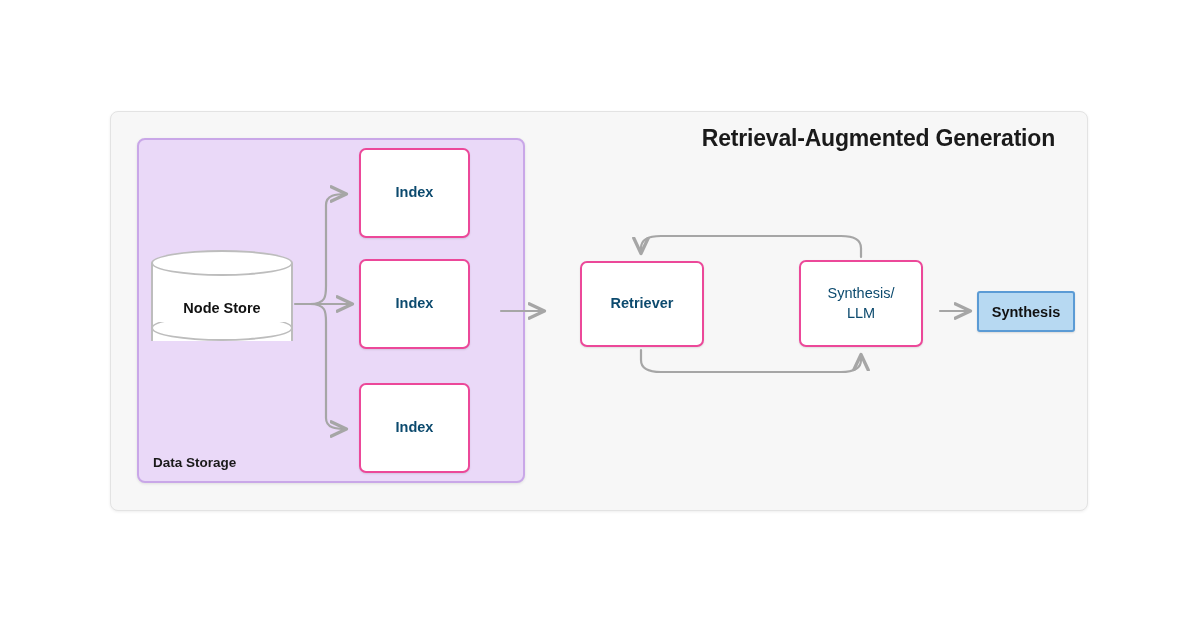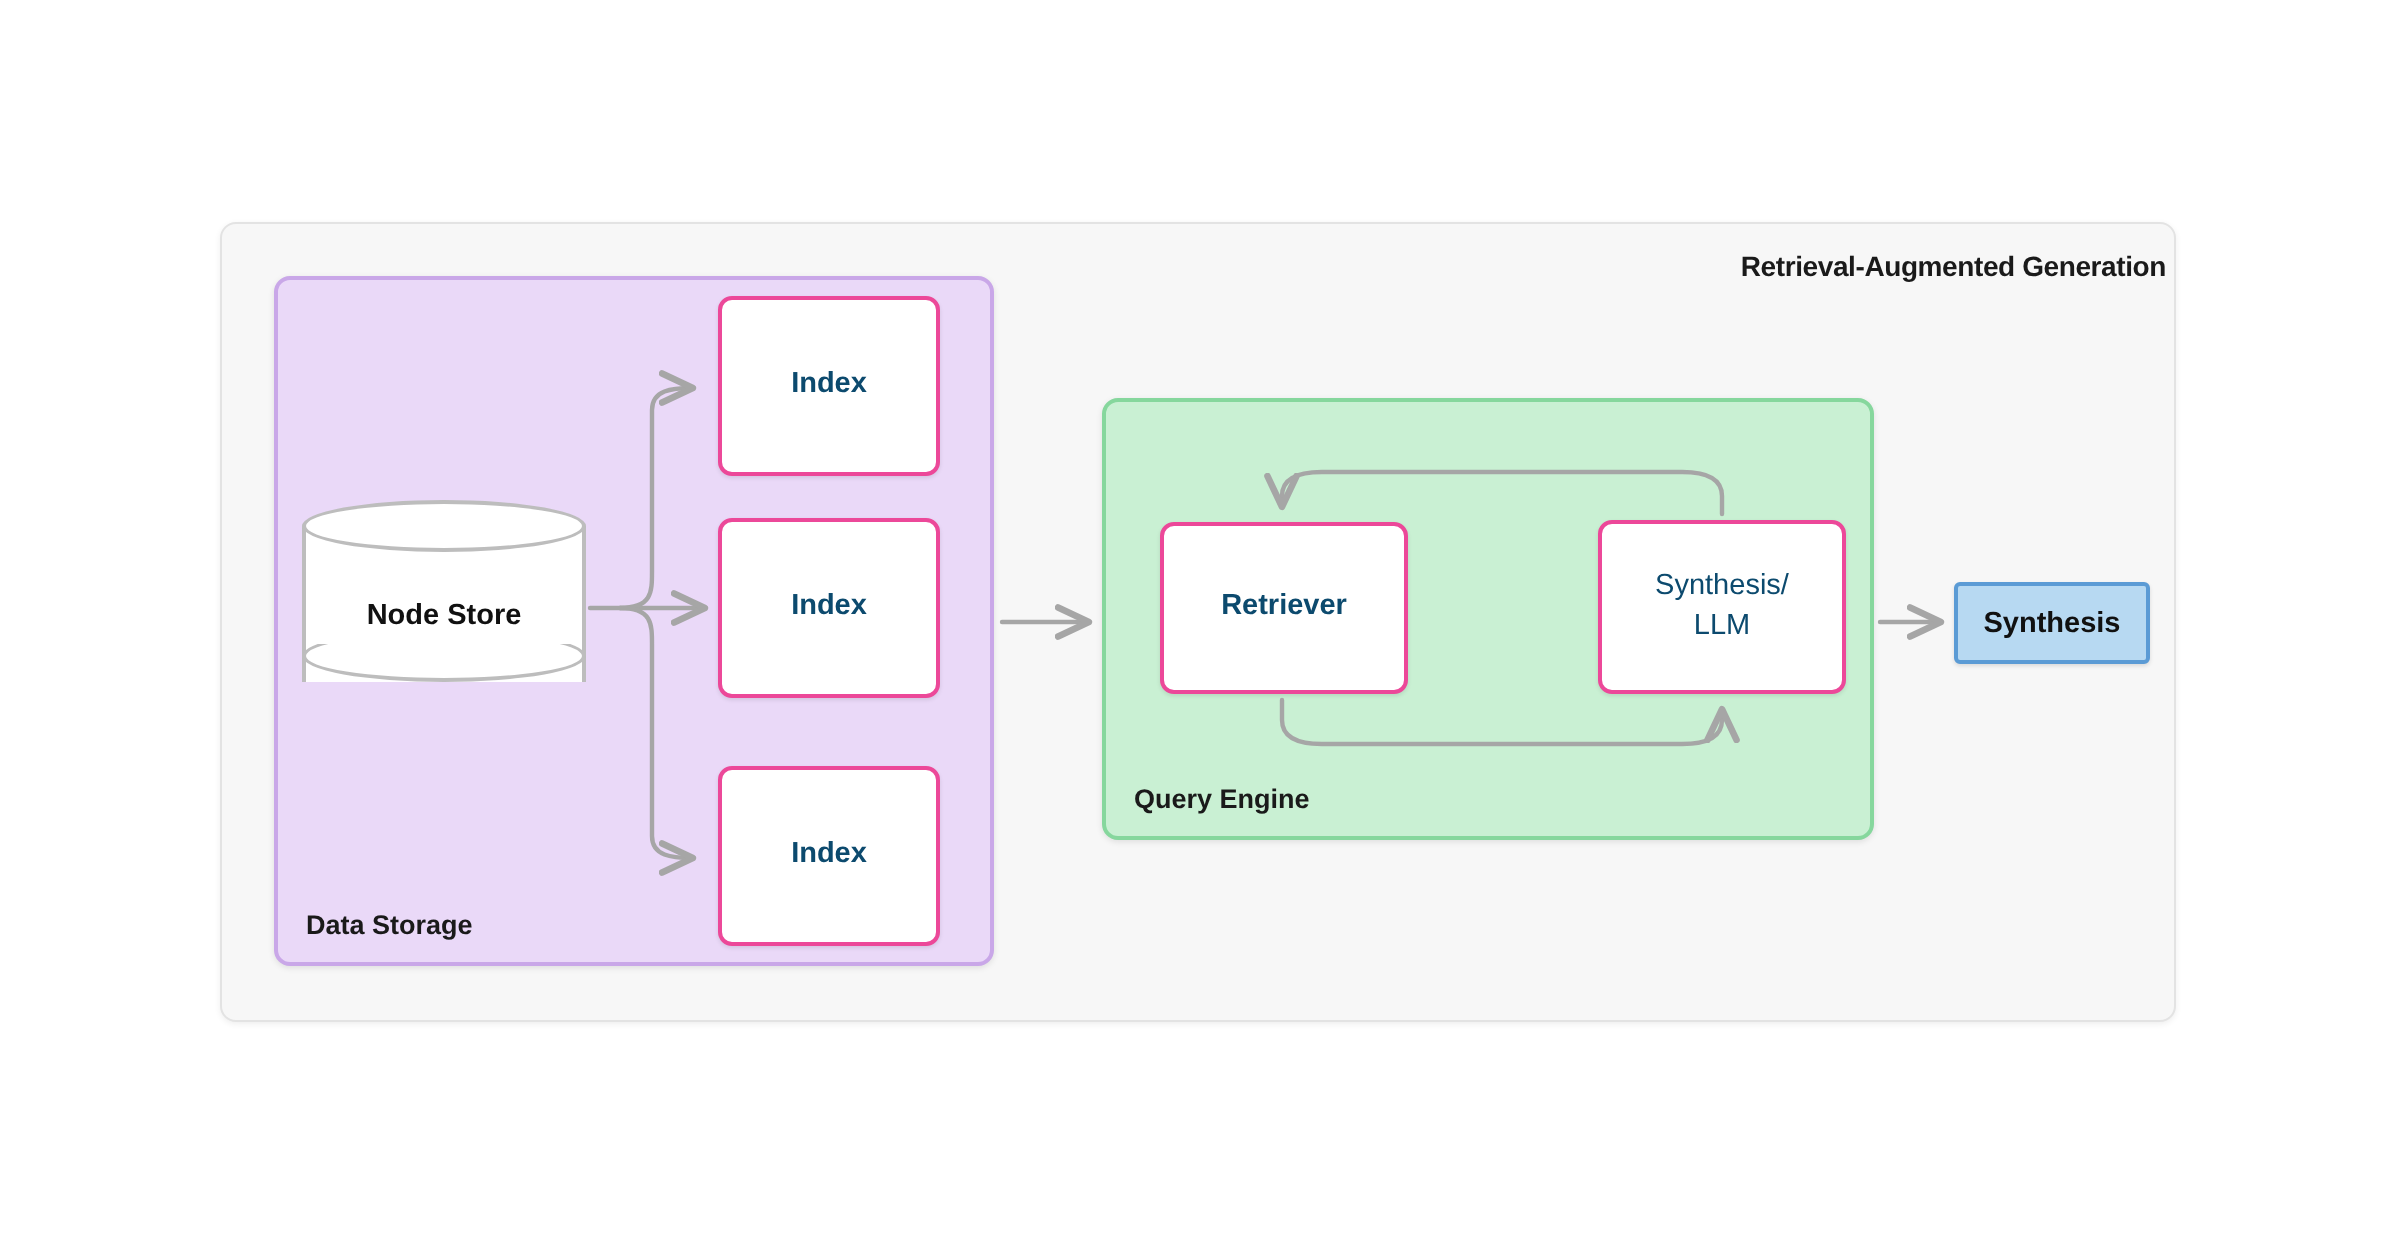--- a/index.html
+++ b/index.html
@@ -31,23 +31,23 @@
     height: 400px;
     background: #f7f7f7;
     border: 1px solid #e3e3e3;
     border-radius: 8px;
     box-shadow: 0 1px 3px rgba(0,0,0,0.07);
     box-sizing: border-box;
   }
 
   .diagram-title {
     position: absolute;
-    right: 4px;
+    right: 32px;
     top: 13px;
-    font-size: 14px;
+    font-size: 23px;
     font-weight: bold;
     color: #1a1a1a;
     letter-spacing: -0.2px;
     white-space: nowrap;
   }
 
   
   .group-box {
     position: absolute;
     border-radius: 8px;
@@ -60,21 +60,21 @@
     bottom: 11px;
     font-size: 13.5px;
     font-weight: bold;
     color: #1a1a1a;
     white-space: nowrap;
   }
 
   #data-storage-group {
     left: 137px;
     top: 138px;
-    width: 360px;
+    width: 388px;
     height: 345px;
     background: #ead9f8;
     border: 2px solid #c9a7e8;
   }
 
   #query-engine-group {
     left: 551px;
     top: 199px;
     width: 386px;
     height: 221px;
@@ -210,23 +210,20 @@
     <div class="cyl-bottom"></div>
     <div class="cyl-bottom-mask"></div>
     <div class="cyl-top"></div>
     <div class="cyl-label">Node Store</div>
   </div>
 
   <div class="node-box" id="index-box-1">Index</div>
   <div class="node-box" id="index-box-2">Index</div>
   <div class="node-box" id="index-box-3">Index</div>
 
-  <div class="group-box" id="query-engine-group">
-    <div class="group-label">Query Engine</div>
-  </div>
 
   <div class="node-box" id="retriever-box">Retriever</div>
 
   <div class="node-box" id="synthesis-box">
     <span><span>Synthesis/</span><br><span>LLM</span></span>
   </div>
 
   <div id="response-box">Synthesis</div>
 
   <svg id="arrow-layer" viewBox="0 0 1200 622" xmlns="http://www.w3.org/2000/svg">

